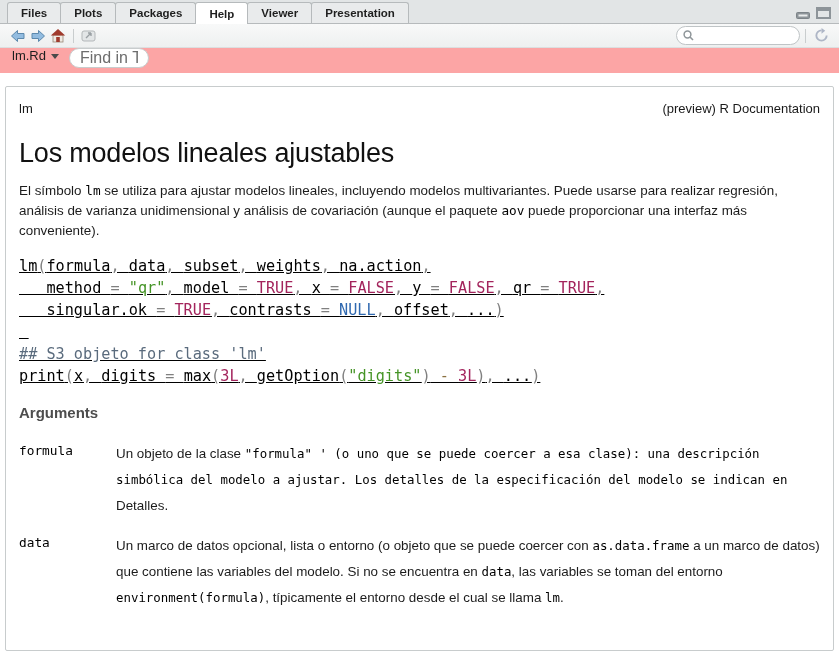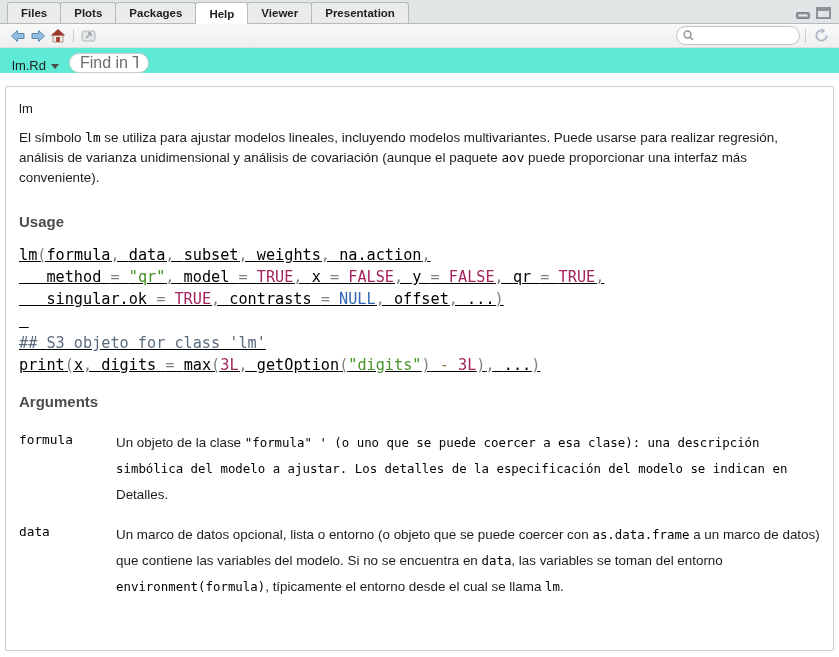--- a/index.html
+++ b/index.html
@@ -24,21 +24,21 @@
   .tool-btn { width:20px; height:18px; display:flex; align-items:center; justify-content:center; }
   .tool-sep { width:1px; height:14px; background:#c9cdce; margin:0 5px; }
   .toolbar .spacer { flex:1; }
   .searchbox { width:124px; height:19px; background:#fff; border:1px solid #bfc4c6;
                border-radius:10px; display:flex; align-items:center; padding:0 6px; gap:4px; }
   .searchbox input { border:none; outline:none; width:90px; font-size:11px;
                      font-family:"Liberation Sans", sans-serif; background:transparent; }
 
   
   .topicbar { position:absolute; top:48px; left:0; right:0; height:25px;
-              background:#5eead4; display:flex; align-items:flex-end; padding:0 12px; gap:10px; }
+              background:#fca5a5; display:flex; align-items:flex-start; padding:0 12px; gap:10px; }
   .topic-select { display:flex; align-items:center; gap:5px; font-size:13px; color:#1e1e1e; }
   .caret { width:0; height:0; border-left:4px solid transparent; border-right:4px solid transparent;
            border-top:5px solid #4a4a4a; margin-top:2px; }
   .findbox { width:80px; height:20px; border:1px solid #c8cccd; border-radius:10px;
              background:#fff; font-size:16px; color:#333; padding:0 10px;
              font-family:"Liberation Sans", sans-serif; outline:none; }
   .findbox::placeholder { color:#6d6d6d; }
 
   
   .content { position:absolute; top:73px; left:5px; right:5px; bottom:6px;
@@ -160,26 +160,27 @@
   <div class="topic-select">
     <span>lm.Rd</span>
     <span class="caret"></span>
   </div>
   <input class="findbox" type="text" placeholder="Find in Topic" style="">
 </div>
 
 <div class="content">
   <div class="meta-row">
     <span>lm</span>
-  </div>
-
+    <span>(preview) R Documentation</span>
+  </div>
+
+  <h1>Los modelos lineales ajustables</h1>
 
   <p class="para"><span class="seg-pl">El símbolo </span><span class="seg-co">lm</span><span class="seg-pl"> se utiliza para ajustar modelos lineales, incluyendo modelos multivariantes. Puede usarse para realizar regresión, análisis de varianza unidimensional y análisis de covariación (aunque el paquete </span><span class="seg-co">aov</span><span class="seg-pl"> puede proporcionar una interfaz más conveniente).</span></p>
 
-  <h2 class="h2-usage">Usage</h2>
   <div class="codeblock">
       <div class="code-line"><span class="seg-co">lm</span><span class="seg-pu">(</span><span class="seg-co">formula</span><span class="seg-pu">, </span><span class="seg-co">data</span><span class="seg-pu">, </span><span class="seg-co">subset</span><span class="seg-pu">, </span><span class="seg-co">weights</span><span class="seg-pu">, </span><span class="seg-co">na.action</span><span class="seg-pu">,</span></div>
       <div class="code-line"><span class="seg-co">   method </span><span class="seg-pu">= </span><span class="seg-st">"qr"</span><span class="seg-pu">, </span><span class="seg-co">model </span><span class="seg-pu">= </span><span class="seg-li">TRUE</span><span class="seg-pu">, </span><span class="seg-co">x </span><span class="seg-pu">= </span><span class="seg-li">FALSE</span><span class="seg-pu">, </span><span class="seg-co">y </span><span class="seg-pu">= </span><span class="seg-li">FALSE</span><span class="seg-pu">, </span><span class="seg-co">qr </span><span class="seg-pu">= </span><span class="seg-li">TRUE</span><span class="seg-pu">,</span></div>
       <div class="code-line"><span class="seg-co">   singular.ok </span><span class="seg-pu">= </span><span class="seg-li">TRUE</span><span class="seg-pu">, </span><span class="seg-co">contrasts </span><span class="seg-pu">= </span><span class="seg-kw">NULL</span><span class="seg-pu">, </span><span class="seg-co">offset</span><span class="seg-pu">, </span><span class="seg-co">...</span><span class="seg-pu">)</span></div>
       <div class="code-line">&nbsp;</div>
       <div class="code-line"><span class="seg-cm">## S3 objeto for class 'lm'</span></div>
       <div class="code-line"><span class="seg-co">print</span><span class="seg-pu">(</span><span class="seg-co">x</span><span class="seg-pu">, </span><span class="seg-co">digits </span><span class="seg-pu">= </span><span class="seg-co">max</span><span class="seg-pu">(</span><span class="seg-li">3L</span><span class="seg-pu">, </span><span class="seg-co">getOption</span><span class="seg-pu">(</span><span class="seg-st">"digits"</span><span class="seg-pu">)</span><span class="seg-op"> - </span><span class="seg-li">3L</span><span class="seg-pu">)</span><span class="seg-pu">, </span><span class="seg-co">...</span><span class="seg-pu">)</span></div>
     </div>
 
   <h2 class="h2-args">Arguments</h2>

